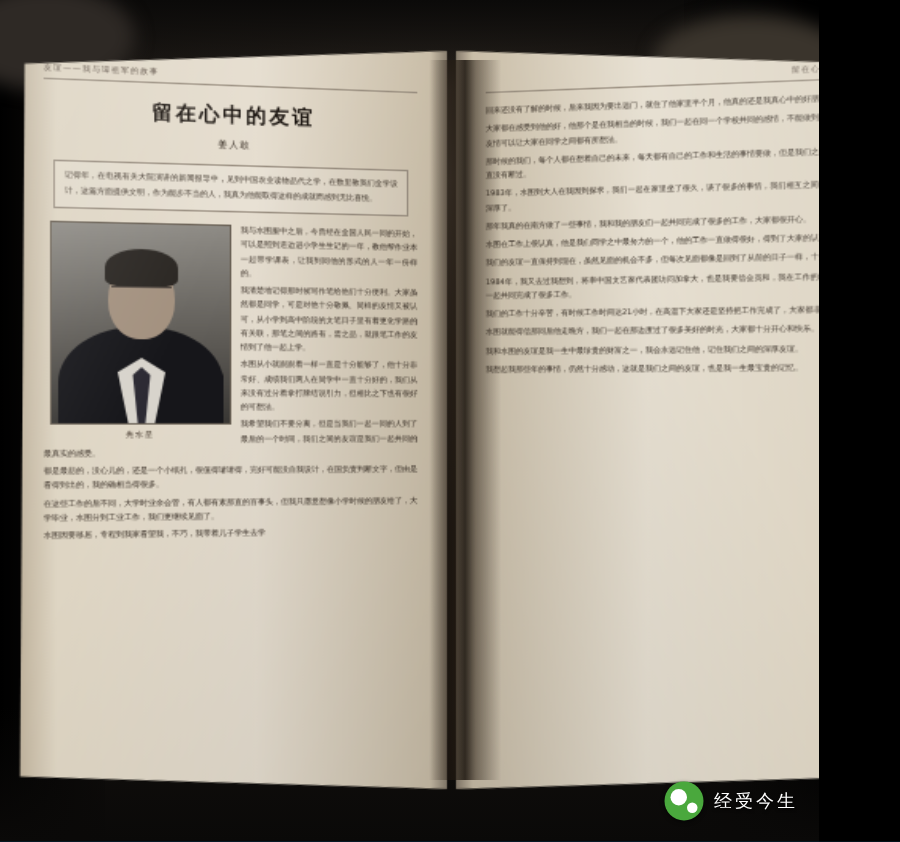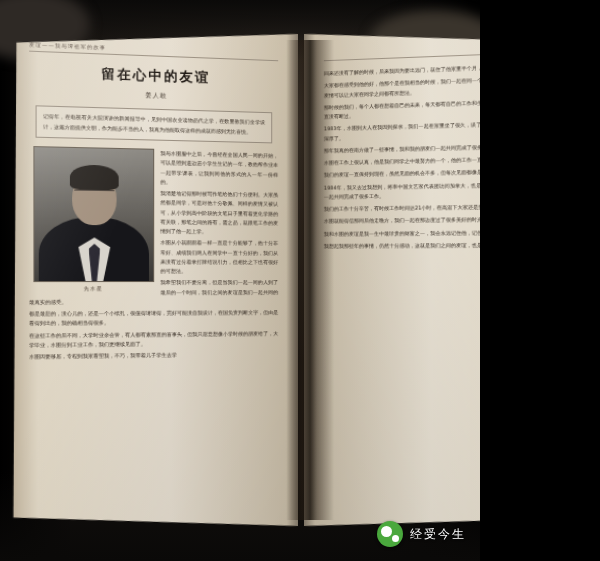--- a/index.html
+++ b/index.html
@@ -8,21 +8,21 @@
     background: #000;
   }
   body {
     width: 600px;
     height: 561px;
     overflow: hidden;
     font-family: "DejaVu Sans", sans-serif;
   }
   #scene {
     position: relative;
-    width: 480px;
+    width: 546px;
     height: 561px;
     background: #0c4a6e;
     overflow: hidden;
   }
   
   .backdrop {
     position: absolute;
     inset: 0;
     background:
       radial-gradient(ellipse 420px 240px at 300px 120px, #3a332c 0%, #241f1a 45%, #120f0d 100%);

